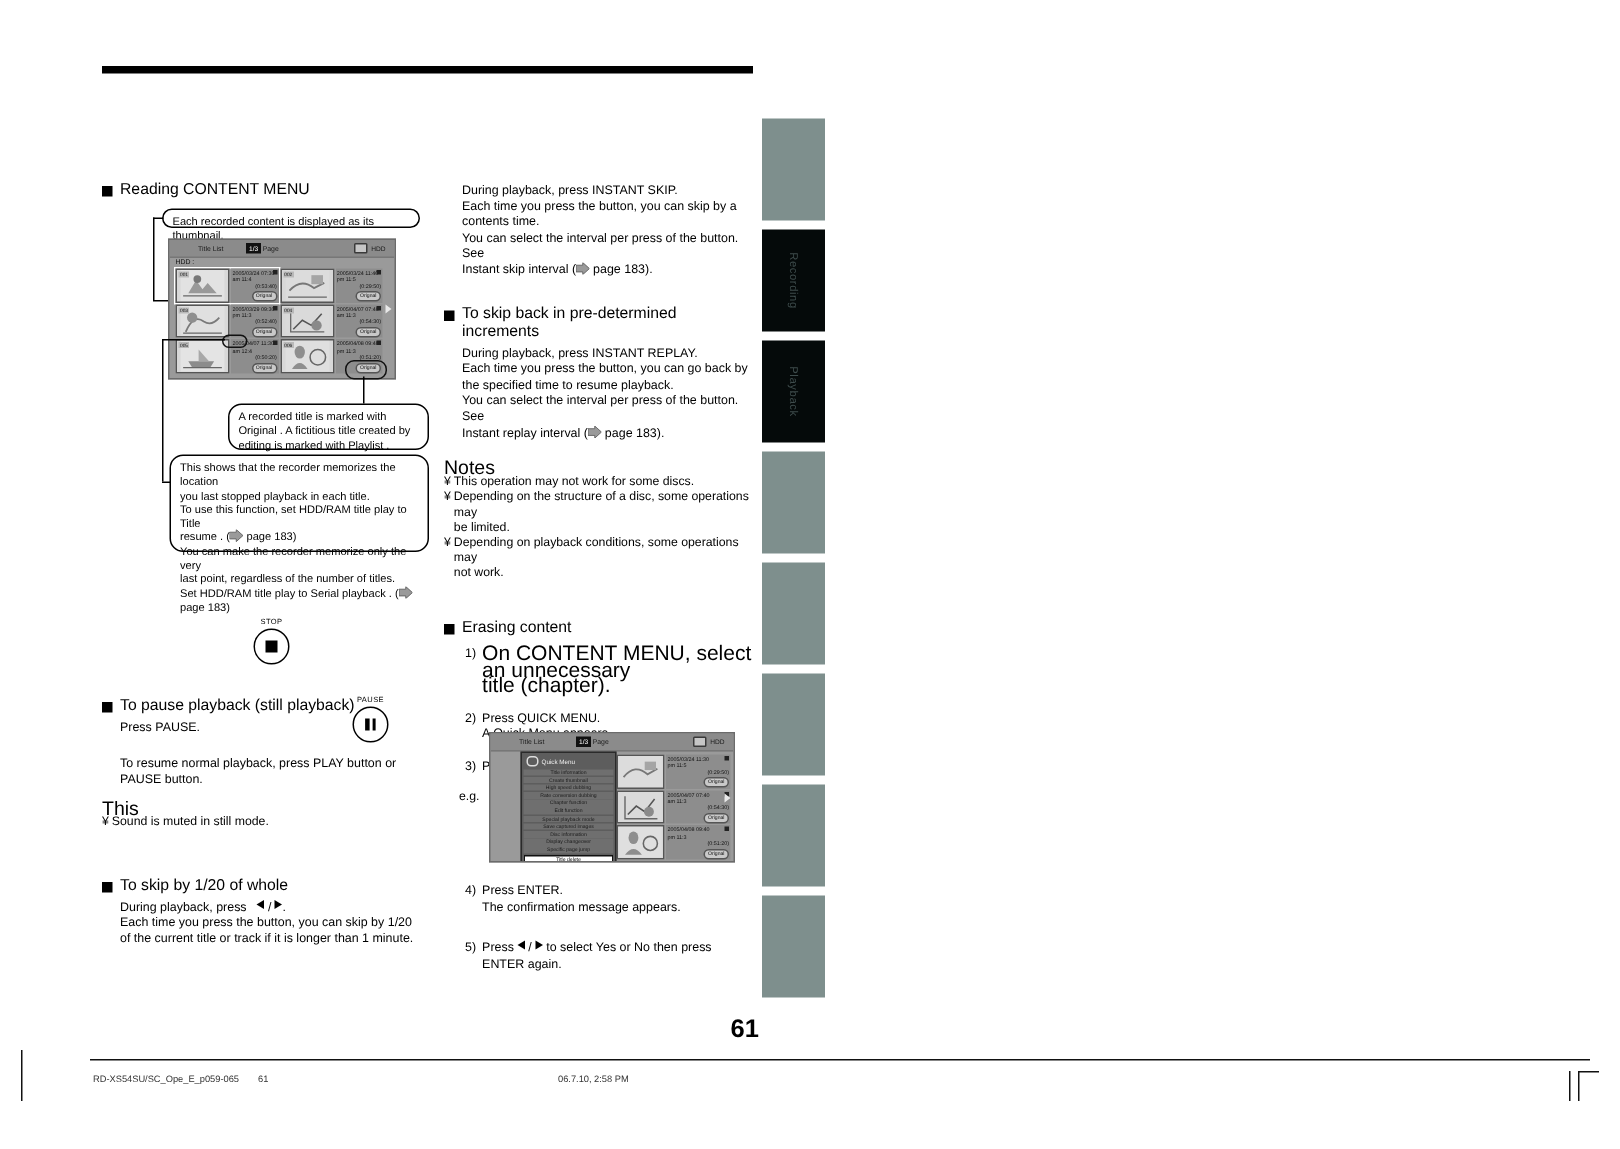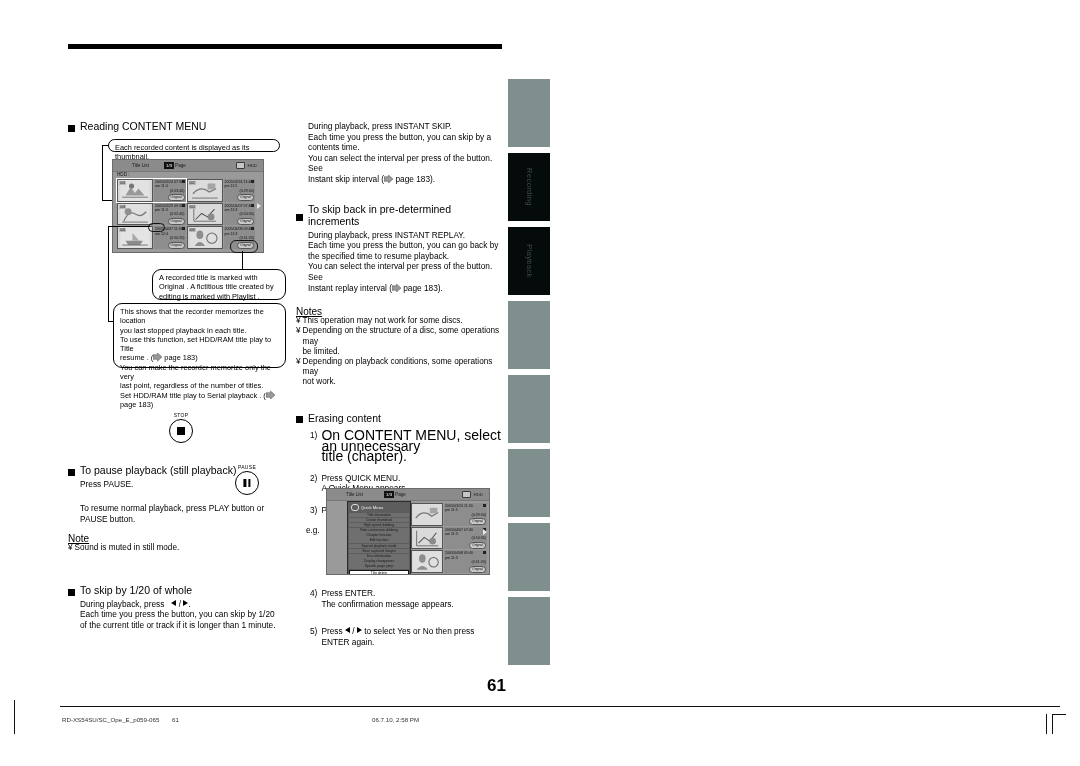--- a/index.html
+++ b/index.html
@@ -31,29 +31,29 @@
     white-space:nowrap;
     font-size:7.5px;
     letter-spacing:.4px;
     color:#3e4c4c;
   }
 
   
   .col-left{position:absolute;left:68px;top:120px;width:220px;}
   .col-right{position:absolute;left:296px;top:120px;width:205px;}
 
-  .h-block{display:flex;align-items:center;gap:5px;margin-bottom:2px;}
+  .h-block{display:flex;align-items:flex-start;gap:5px;margin-bottom:2px;}
   .sqbullet{
     width:7px;height:7px;background:#000;flex:0 0 7px;margin-top:4px;
   }
   .h-text{font-size:10.5px;line-height:12.5px;}
   .body-text{font-size:8.3px;line-height:10.6px;margin:1px 0 0 12px;}
   .tight{margin-top:0;}
 
-  .note-head{font-size:10px;line-height:9px;margin:0;text-decoration:underline;}
+  .note-head{font-size:13px;line-height:9px;margin:0;}
   .note-line{font-size:8.2px;line-height:10.2px;display:flex;gap:2px;}
   .note-line .yen{flex:0 0 auto;}
 
   
   .arrow-ref{
     display:inline-block;width:9px;height:8px;vertical-align:-1px;position:relative;
   }
   .arrow-ref svg{display:block;}
 
   
@@ -428,21 +428,21 @@
   </div>
 
   <div style="position:absolute;left:68px;top:464px;width:215px;">
     <div class="h-block">
       <span class="sqbullet"></span>
       <span class="h-text">To pause playback (still playback)</span>
     </div>
     <div class="body-text">Press PAUSE.</div>
     <div class="body-text" style="margin-top:14px;">To resume normal playback, press PLAY button or</div>
     <div class="body-text tight">PAUSE button.</div>
-    <div class="note-head" style="margin:10px 0 0 0;">Note</div>
+    <div class="note-head" style="margin:10px 0 0 0;">This</div>
     <div class="note-line">
         <span class="yen">¥</span>
         <span>Sound is muted in still mode.</span>
       </div>
   </div>
   <div class="rbtn" style="left:228px;top:464px;width:38px;">
     <div class="cap">PAUSE</div>
     <div class="circ">
         <span class="pausebars">
           <i></i>

